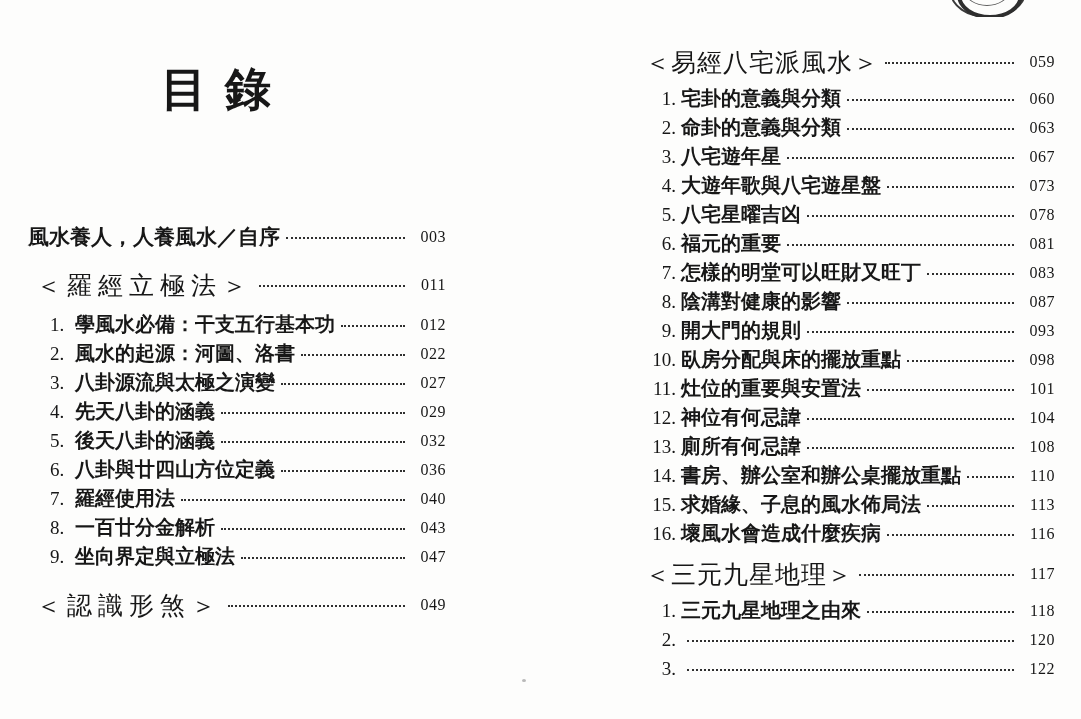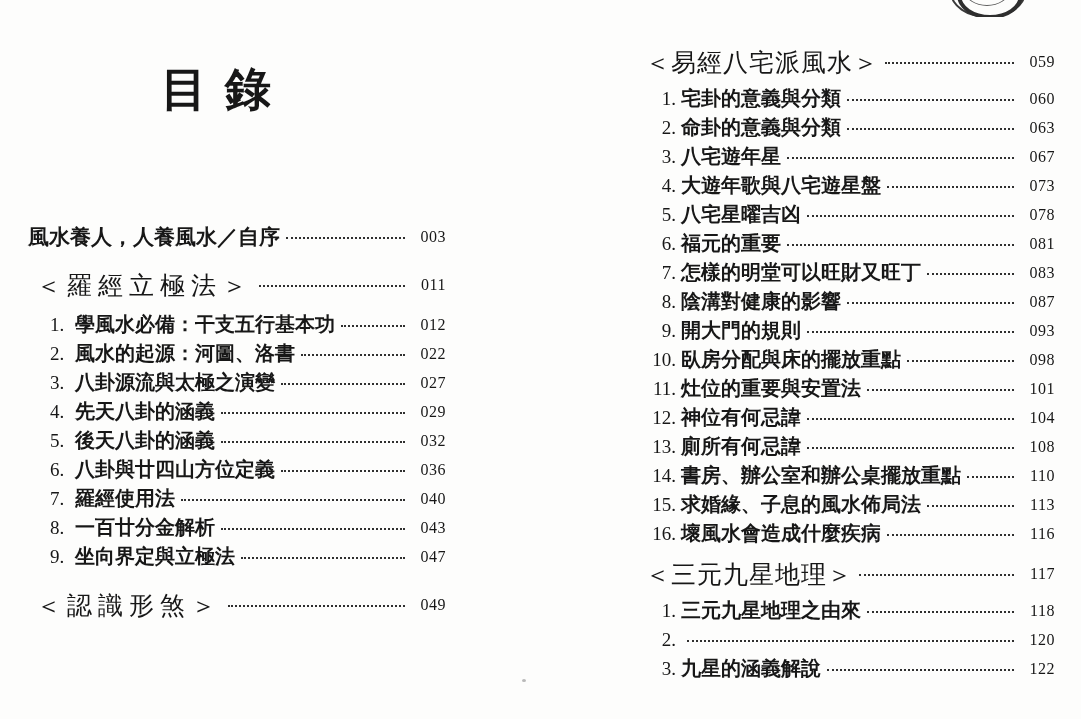--- a/index.html
+++ b/index.html
@@ -254,21 +254,20 @@
           <span class="leader"></span>
           <span class="pg">118</span>
         </div>
         <div class="row item">
           <span class="num">2.</span>
           <span class="leader"></span>
           <span class="pg">120</span>
         </div>
         <div class="row item">
           <span class="num">3.</span>
-          <span class="label">九星的涵義解說</span>
           <span class="leader"></span>
           <span class="pg">122</span>
         </div>
       </div>
   </div>
 
   <div class="stamp-clip">
     <span class="stamp-outer"></span>
     <span class="stamp-mid"></span>
     <span class="stamp-inner"></span>

